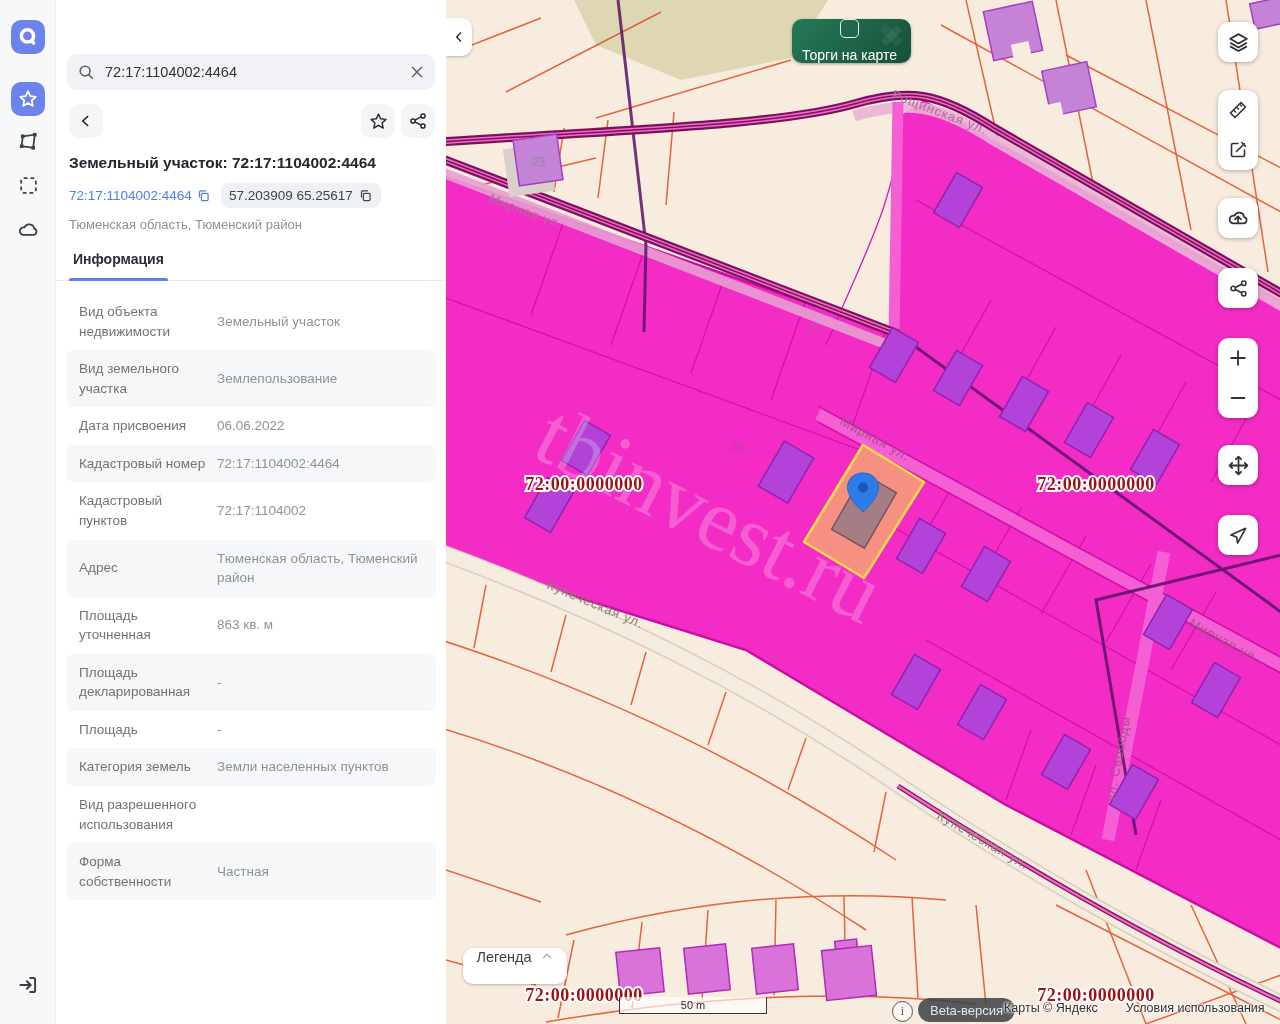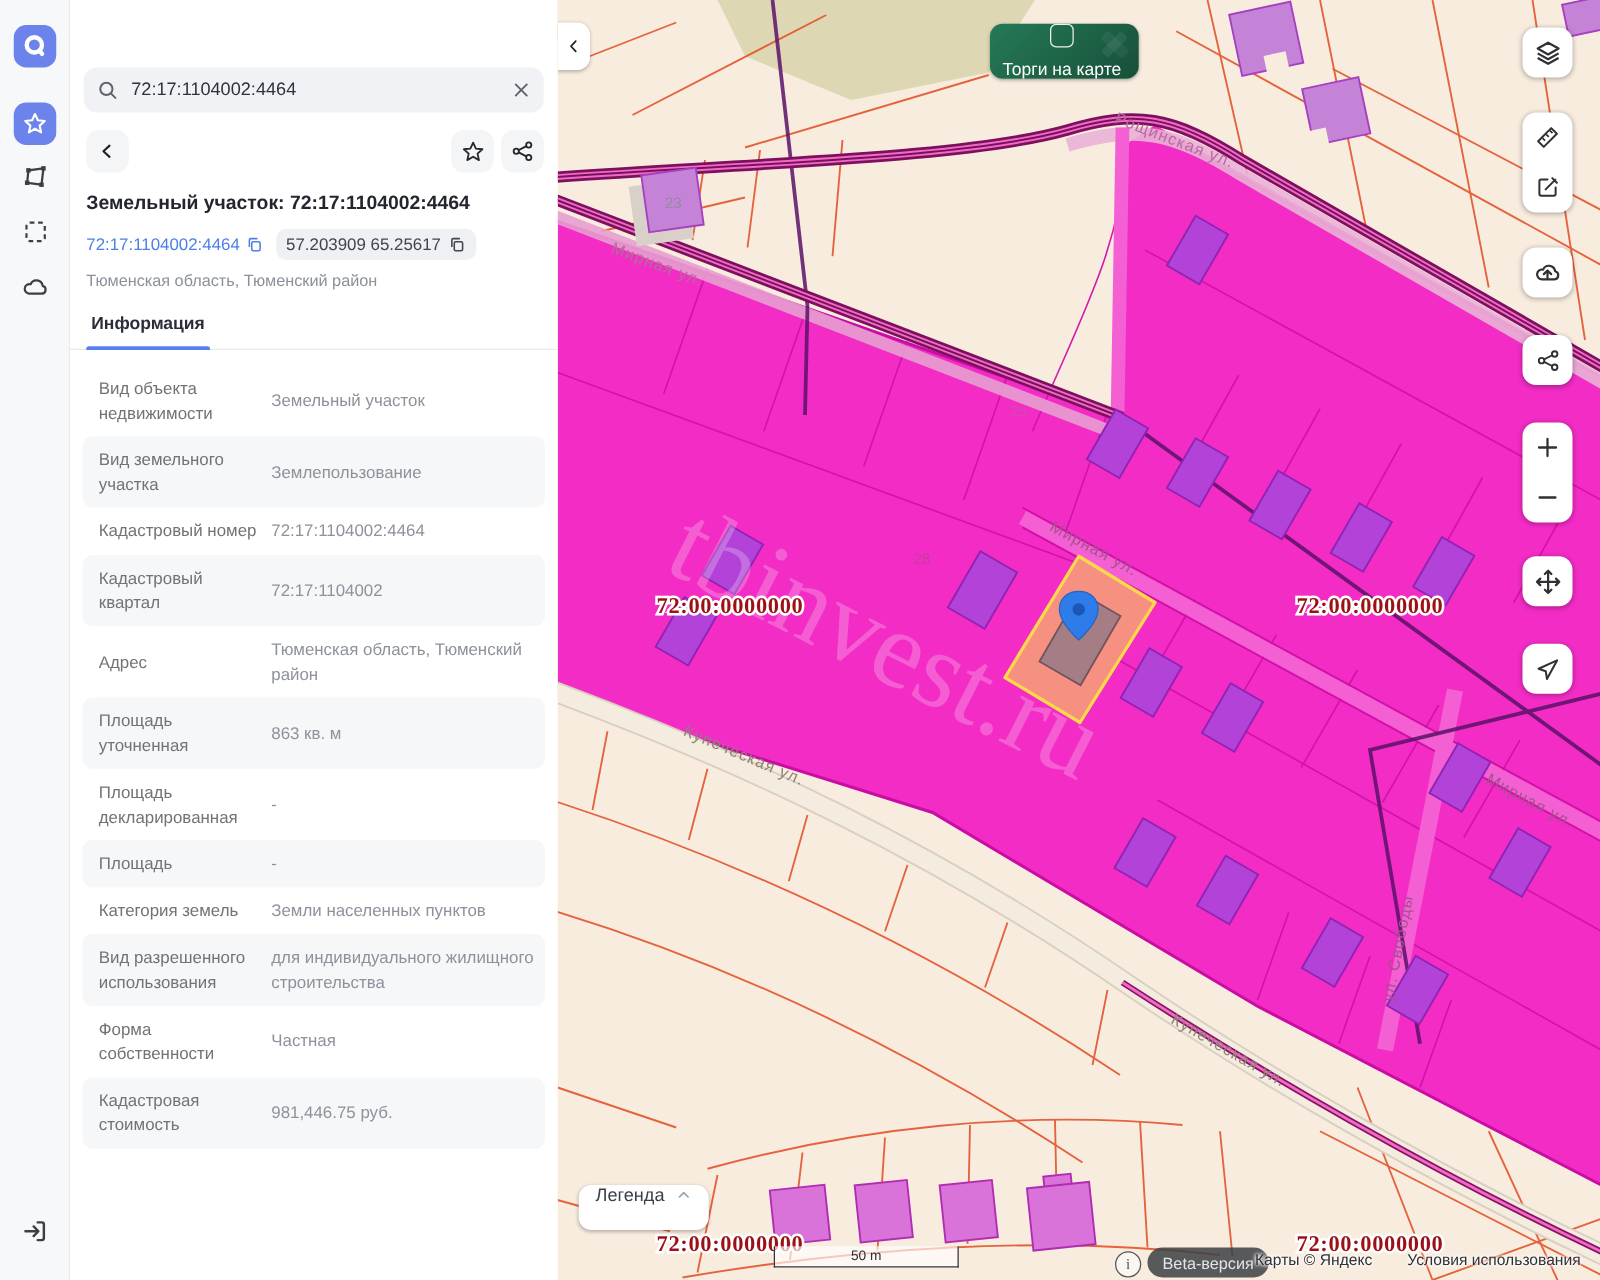--- a/index.html
+++ b/index.html
@@ -158,25 +158,29 @@
     <div class="table">
       <div class="row">
           <div class="lbl">Вид объекта недвижимости</div>
           <div class="val">Земельный участок</div>
         </div>
       <div class="row">
           <div class="lbl">Вид земельного участка</div>
           <div class="val">Землепользование</div>
         </div>
       <div class="row">
+          <div class="lbl">Дата присвоения</div>
+          <div class="val">06.06.2022</div>
+        </div>
+      <div class="row">
           <div class="lbl">Кадастровый номер</div>
           <div class="val">72:17:1104002:4464</div>
         </div>
       <div class="row">
-          <div class="lbl">Кадастровый квартал</div>
+          <div class="lbl">Кадастровый пунктов</div>
           <div class="val">72:17:1104002</div>
         </div>
       <div class="row">
           <div class="lbl">Адрес</div>
           <div class="val">Тюменская область, Тюменский район</div>
         </div>
       <div class="row">
           <div class="lbl">Площадь уточненная</div>
           <div class="val">863 кв. м</div>
         </div>
@@ -187,29 +191,24 @@
       <div class="row">
           <div class="lbl">Площадь</div>
           <div class="val">-</div>
         </div>
       <div class="row">
           <div class="lbl">Категория земель</div>
           <div class="val">Земли населенных пунктов</div>
         </div>
       <div class="row">
           <div class="lbl">Вид разрешенного использования</div>
-          <div class="val">для индивидуального жилищного строительства</div>
         </div>
       <div class="row">
           <div class="lbl">Форма собственности</div>
           <div class="val">Частная</div>
-        </div>
-      <div class="row">
-          <div class="lbl">Кадастровая стоимость</div>
-          <div class="val">981,446.75 руб.</div>
         </div>
     </div>
   </div>
 
   <div id="map">
     <svg id="basemap" width="835" height="1024" viewBox="0 0 835 1024">
       <defs>
         <path id="road1" d="M -6,142 C 170,130 330,126 408,104 C 462,88 492,92 548,128 L 840,296"></path>
         <path id="road2" d="M -6,158 L 452,334"></path>
         <path id="road5" d="M -6,552 C 150,610 300,680 460,790 C 560,858 700,940 845,1008"></path>

